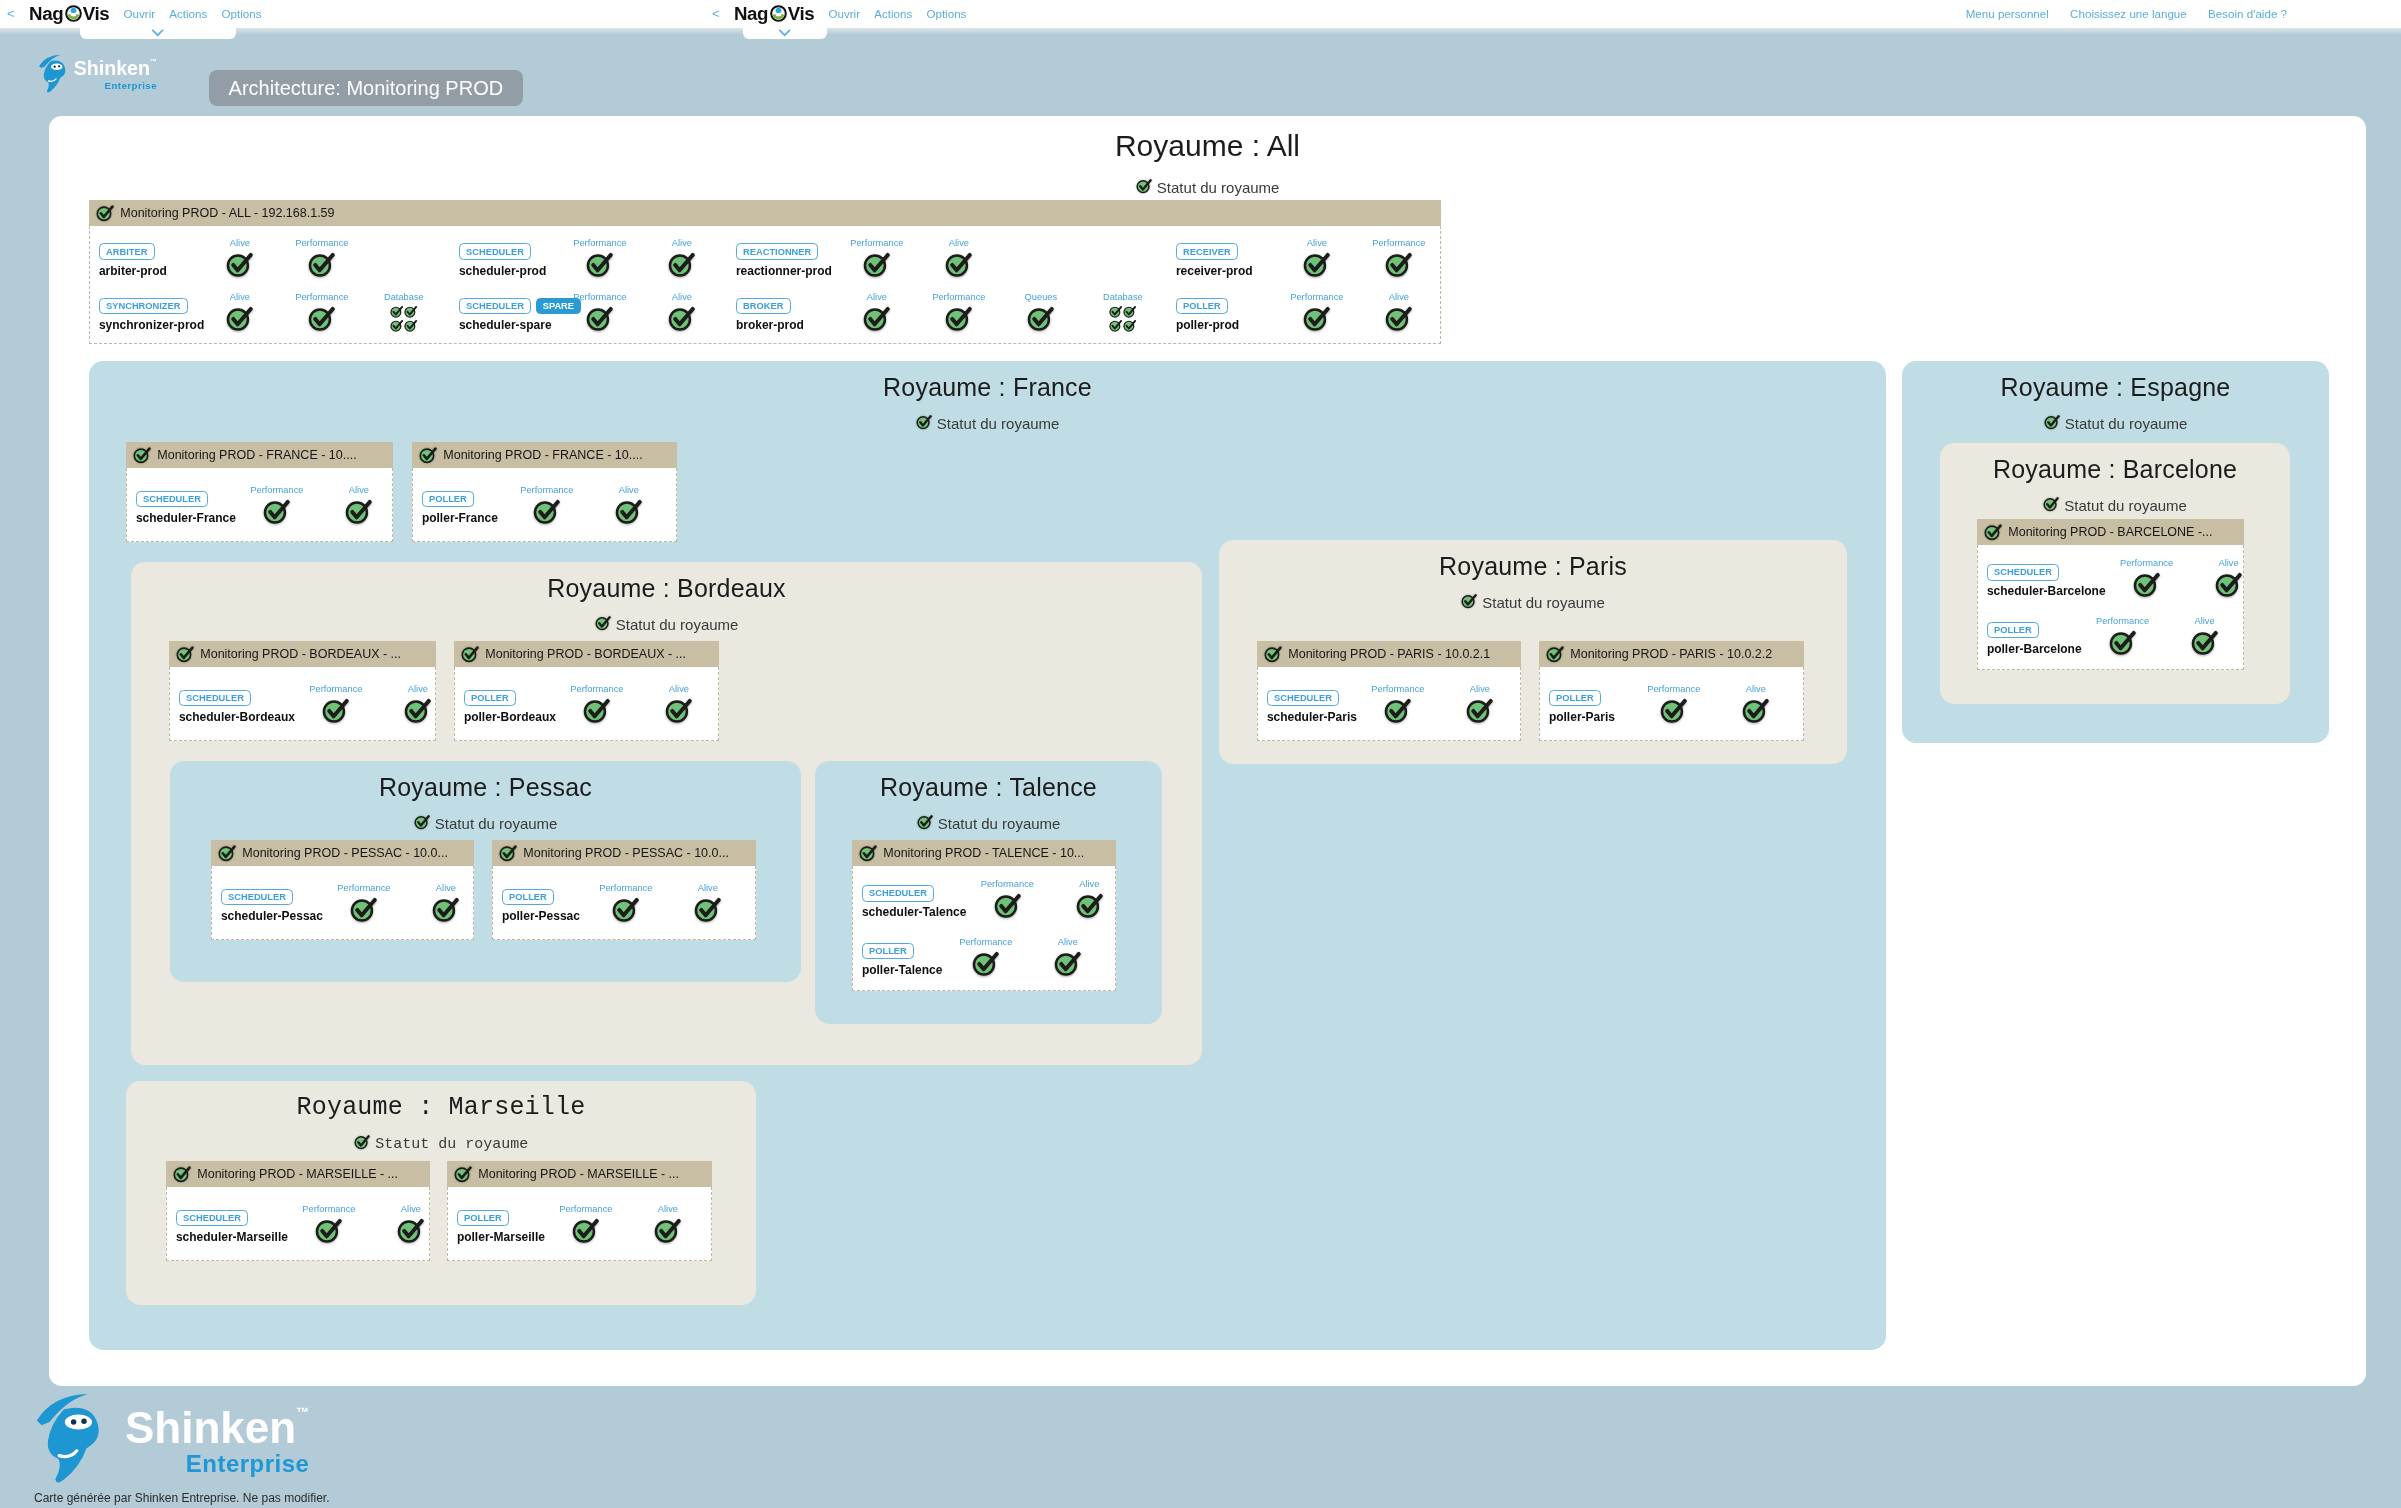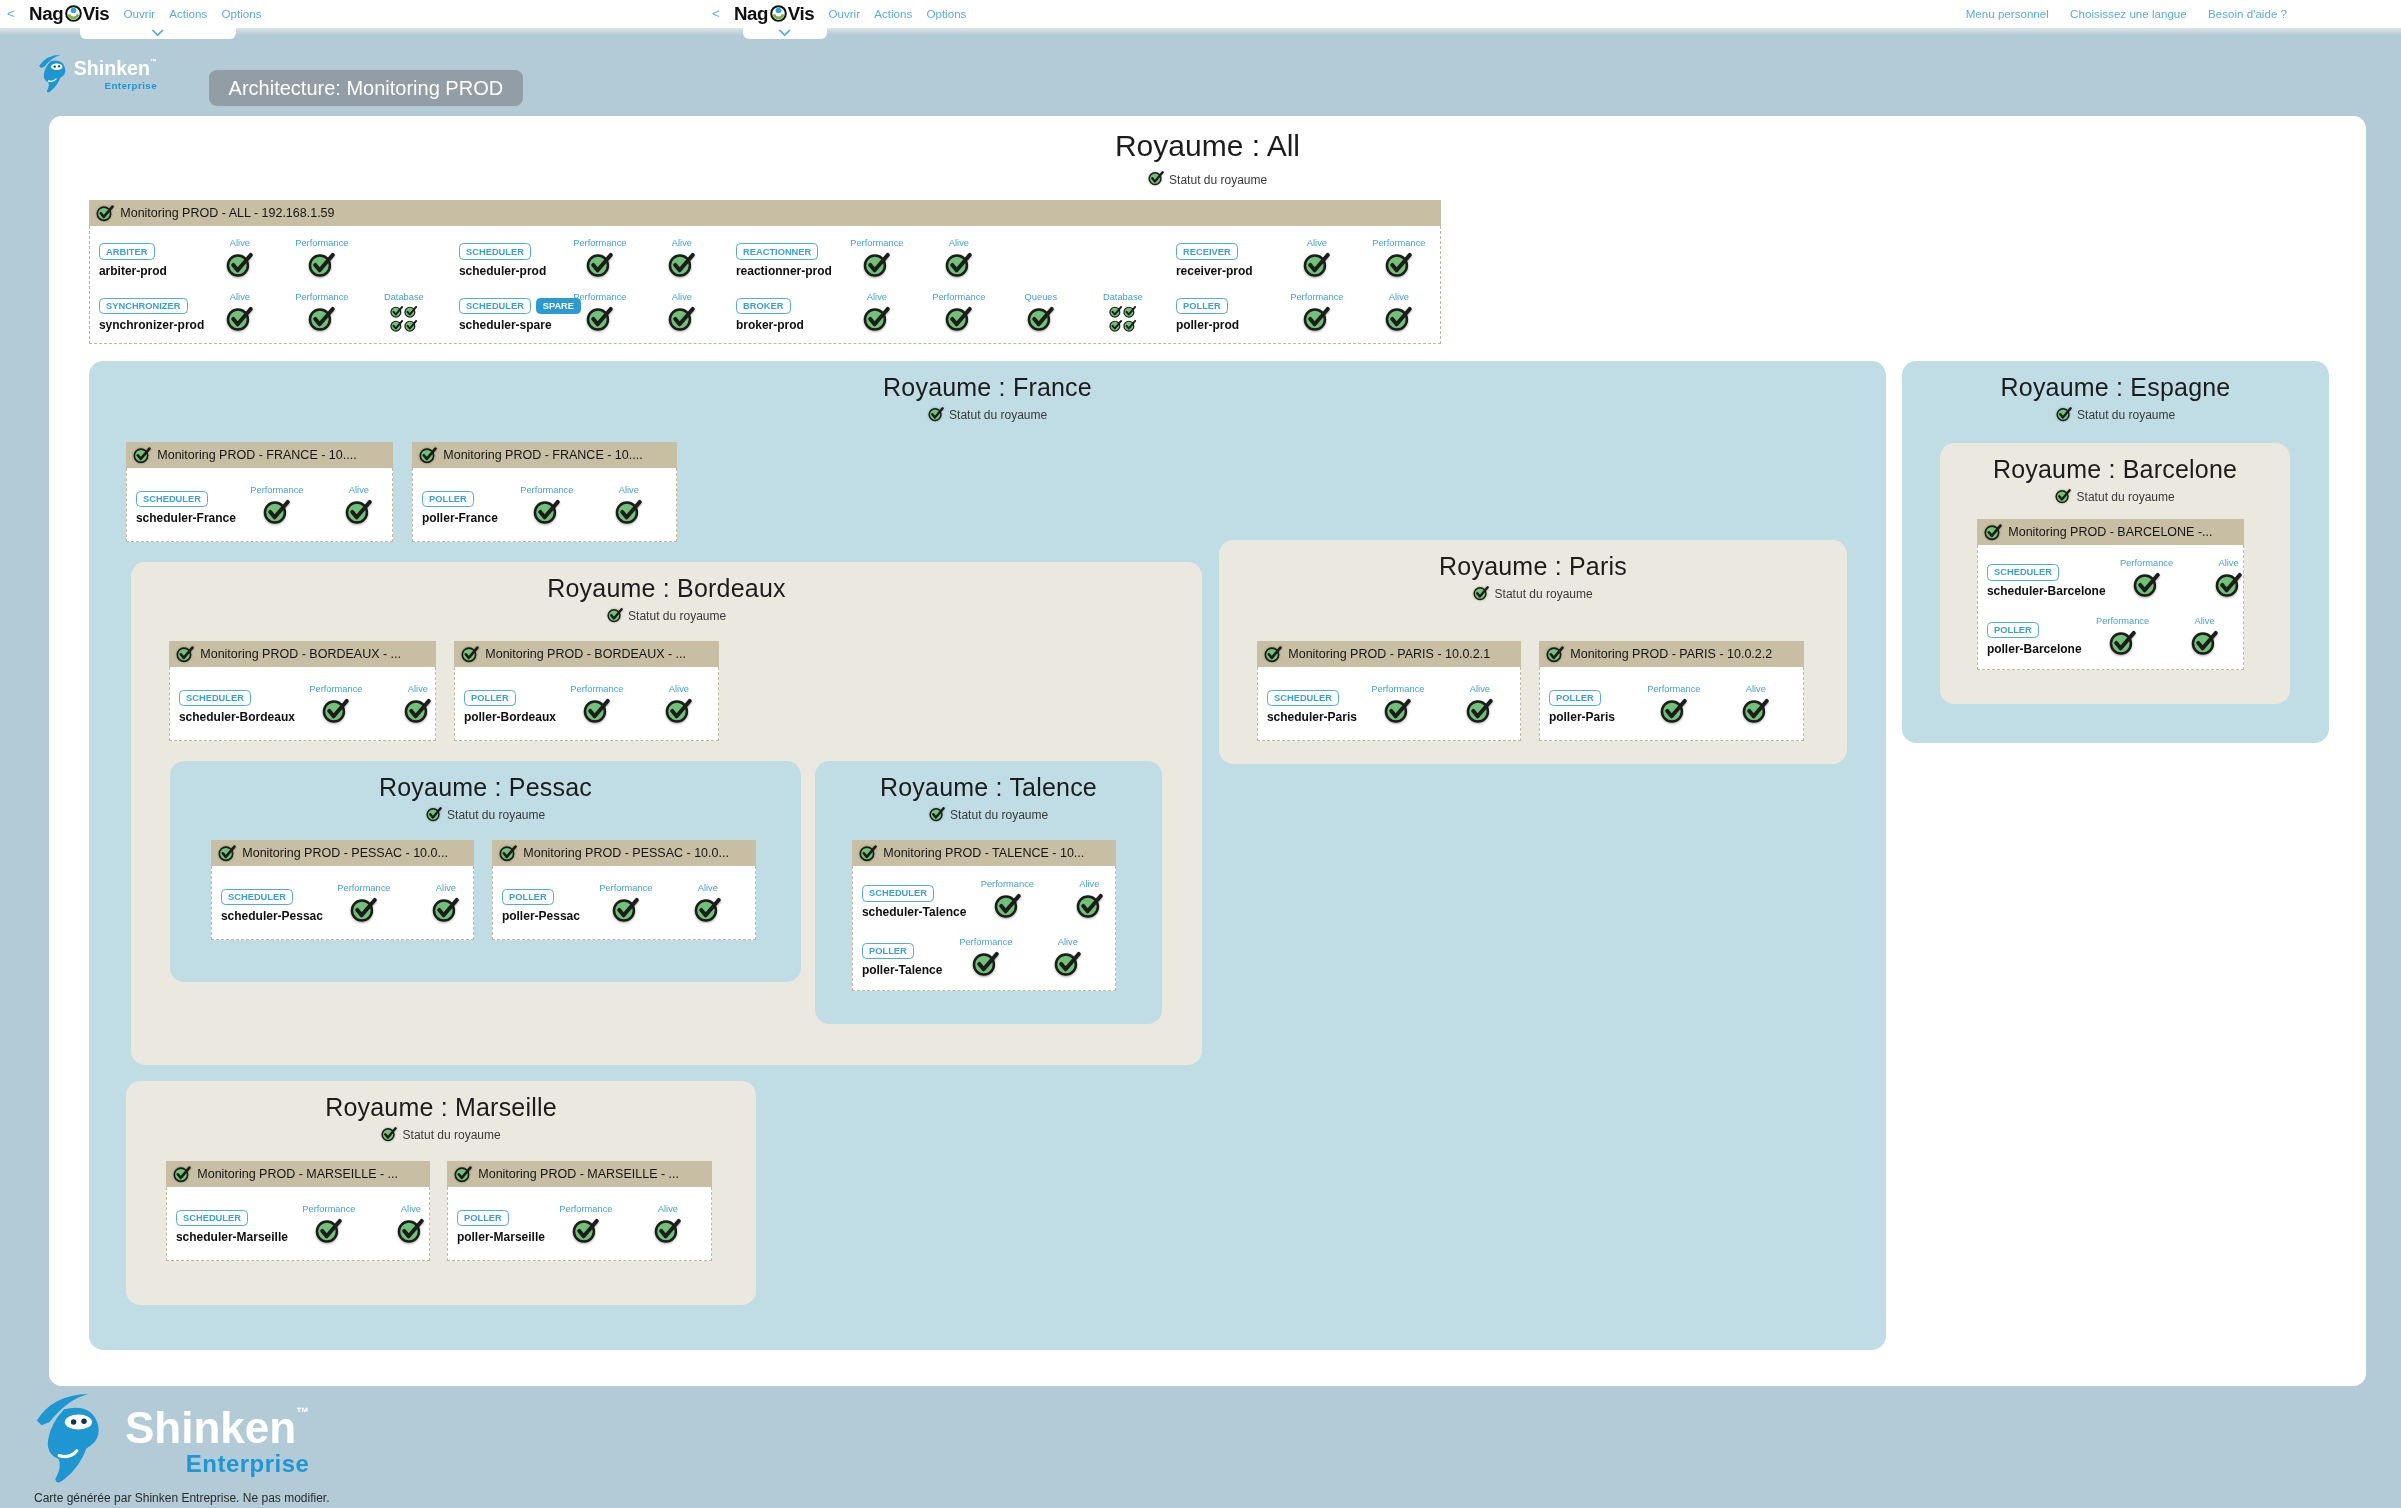--- a/index.html
+++ b/index.html
@@ -34,21 +34,21 @@
   #page-badge{position:absolute;left:209px;top:70px;height:36px;padding:0 19.6px;
     background:rgba(144,153,161,.92);border-radius:8px;color:#fff;font-size:20px;
     display:flex;align-items:center;z-index:5;}
   
   #map{position:absolute;left:49px;top:116px;width:2317px;height:1270px;background:#ffffff;border-radius:12.5px;z-index:1;}
   .section{position:absolute;border-radius:14.2px;text-align:center;}
   .tone-blue{background:#c0dce4;}
   .tone-beige{background:#ebe8df;}
   .royaume-title{font-size:25px;color:#1c1c1c;margin-top:11.6px;font-weight:400;letter-spacing:0.2px;}
   .flat-title{position:absolute;left:0;top:12.5px;width:100%;text-align:center;font-size:30px;color:#1c1c1c;}
-  .status-row{display:inline-flex;align-items:center;gap:5.3px;margin-top:4px;font-size:12px;color:#3a3a3a;}
+  .status-row{display:inline-flex;align-items:center;gap:5.3px;margin-top:12px;font-size:15px;color:#3a3a3a;}
   .status-row svg{filter:drop-shadow(0 0.9px 0.9px rgba(0,0,0,.3));}
   .flat-status{position:absolute;left:0;top:50px;width:100%;text-align:center;}
   
   .monbox{position:absolute;background:#fff;text-align:left;box-sizing:border-box;}
   .monbox-head{height:26px;background:#c7bea3;display:flex;align-items:center;gap:6.2px;
     padding:0 7.1px;font-size:12.5px;color:#161616;white-space:nowrap;overflow:hidden;cursor:pointer;}
   .monbox-head svg{flex:0 0 auto;filter:drop-shadow(0 0.9px 0.9px rgba(0,0,0,.3));}
   .monbox-body{border:1.8px dashed #c0b79c;border-top:none;background:#fff;
     padding:4.4px 6.2px;box-sizing:border-box;display:flex;flex-direction:column;justify-content:space-around;}
   .node-row{display:flex;align-items:flex-start;}
@@ -187,21 +187,21 @@
     <div class="section tone-beige" style="left: 1170px; top: 424px; width: 628px; height: 224px;">
       <div class="royaume-title">Royaume : Paris</div>
       <div><span class="status-row">
           <span><svg width="16" height="16" viewBox="0 0 26 26">
               <circle cx="11.5" cy="14" r="9.6" fill="#6fc277" stroke="#1c1c1a" stroke-width="2.4"></circle>
               <path d="M7 13.4 L11.2 18.6 L23.8 3.8" fill="none" stroke="#1c1c1a" stroke-width="3.8" stroke-linecap="round" stroke-linejoin="round"></path>
             </svg></span>
           <span>Statut du royaume</span>
         </span></div>
     </div>
-    <div class="section tone-beige" style="left: 77px; top: 965px; width: 630px; height: 224px;">
+    <div class="section tone-beige" style="left: 77px; top: 965px; width: 630px; height: 224px; font-family: Liberation Mono, monospace;">
       <div class="royaume-title">Royaume : Marseille</div>
       <div><span class="status-row">
           <span><svg width="16" height="16" viewBox="0 0 26 26">
               <circle cx="11.5" cy="14" r="9.6" fill="#6fc277" stroke="#1c1c1a" stroke-width="2.4"></circle>
               <path d="M7 13.4 L11.2 18.6 L23.8 3.8" fill="none" stroke="#1c1c1a" stroke-width="3.8" stroke-linecap="round" stroke-linejoin="round"></path>
             </svg></span>
           <span>Statut du royaume</span>
         </span></div>
     </div>
     <div class="section tone-blue" style="left: 121px; top: 645px; width: 631px; height: 221px;">

